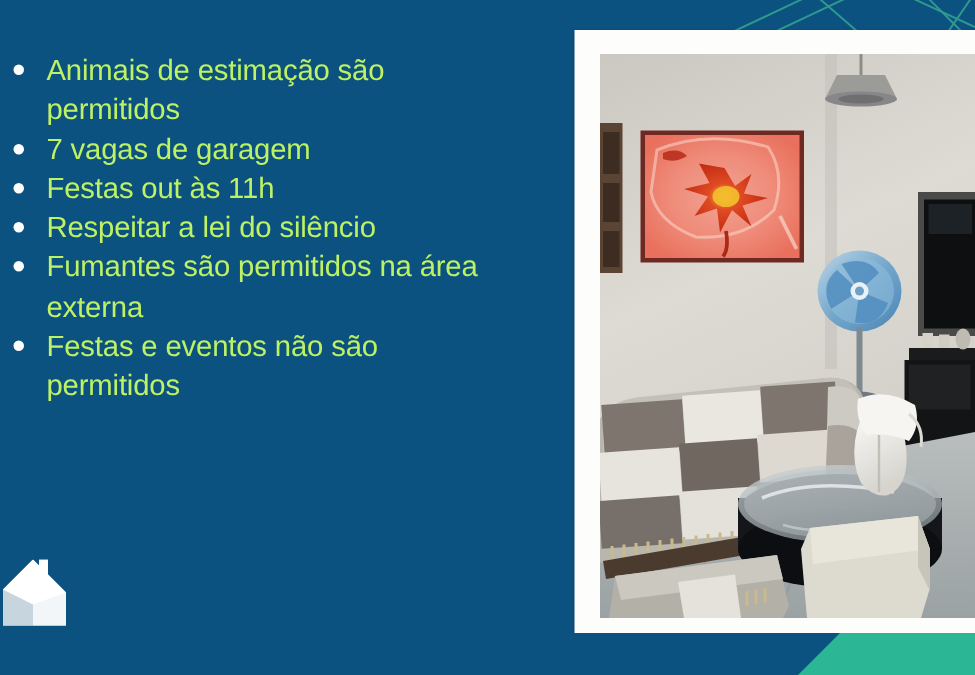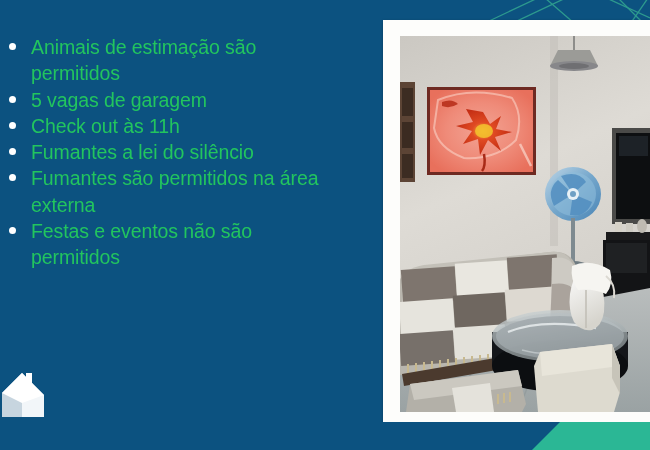--- a/index.html
+++ b/index.html
@@ -31,21 +31,21 @@
     position: absolute;
     left: 0px;
     top: 34px;
     width: 340px;
     list-style: none;
     margin: 0;
     padding: 0;
   }
   .bullet-item {
     position: relative;
-    color: #22c55e;
+    color: #bef264;
     font-size: 19.5px;
     line-height: 26.3px;
     padding-left: 31px;
     margin: 0 0 0 0;
     letter-spacing: -0.1px;
   }
   .bullet-item .dot {
     position: absolute;
     left: 9px;
     top: 9px;
@@ -115,29 +115,29 @@
     </svg>
   </div>
 
   <ul class="bullet-list">
     <li class="bullet-item">
       <span class="dot"></span>
       <span class="txt">Animais de estimação são permitidos</span>
     </li>
     <li class="bullet-item">
       <span class="dot"></span>
-      <span class="txt">5 vagas de garagem</span>
-    </li>
-    <li class="bullet-item">
-      <span class="dot"></span>
-      <span class="txt">Check out às 11h</span>
-    </li>
-    <li class="bullet-item">
-      <span class="dot"></span>
-      <span class="txt">Fumantes a lei do silêncio</span>
+      <span class="txt">7 vagas de garagem</span>
+    </li>
+    <li class="bullet-item">
+      <span class="dot"></span>
+      <span class="txt">Festas out às 11h</span>
+    </li>
+    <li class="bullet-item">
+      <span class="dot"></span>
+      <span class="txt">Respeitar a lei do silêncio</span>
     </li>
     <li class="bullet-item">
       <span class="dot"></span>
       <span class="txt">Fumantes são permitidos na área externa</span>
     </li>
     <li class="bullet-item">
       <span class="dot"></span>
       <span class="txt">Festas e eventos não são permitidos</span>
     </li>
   </ul>

